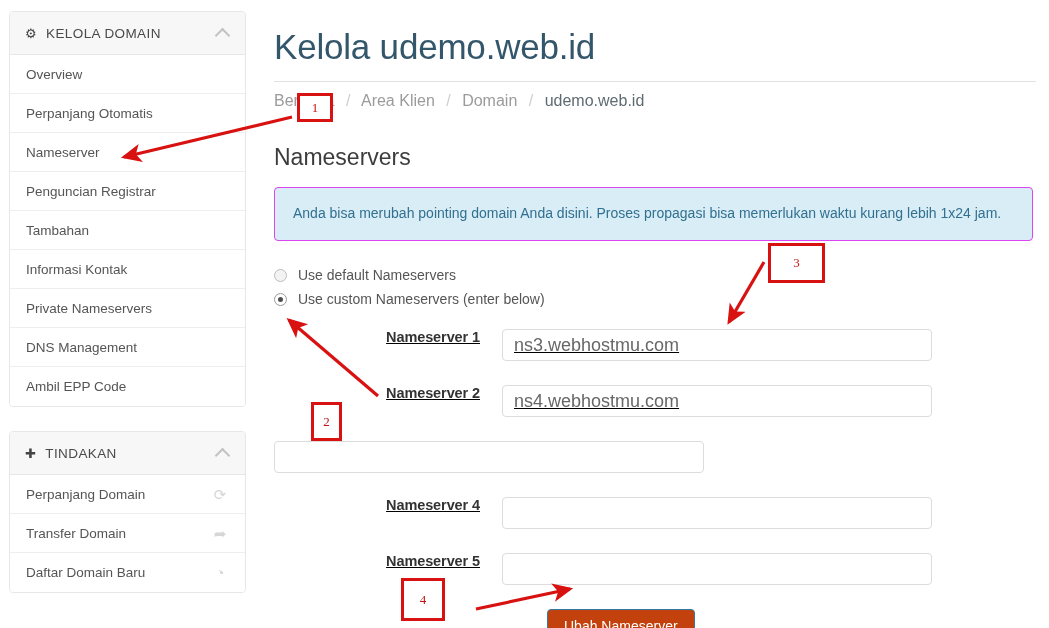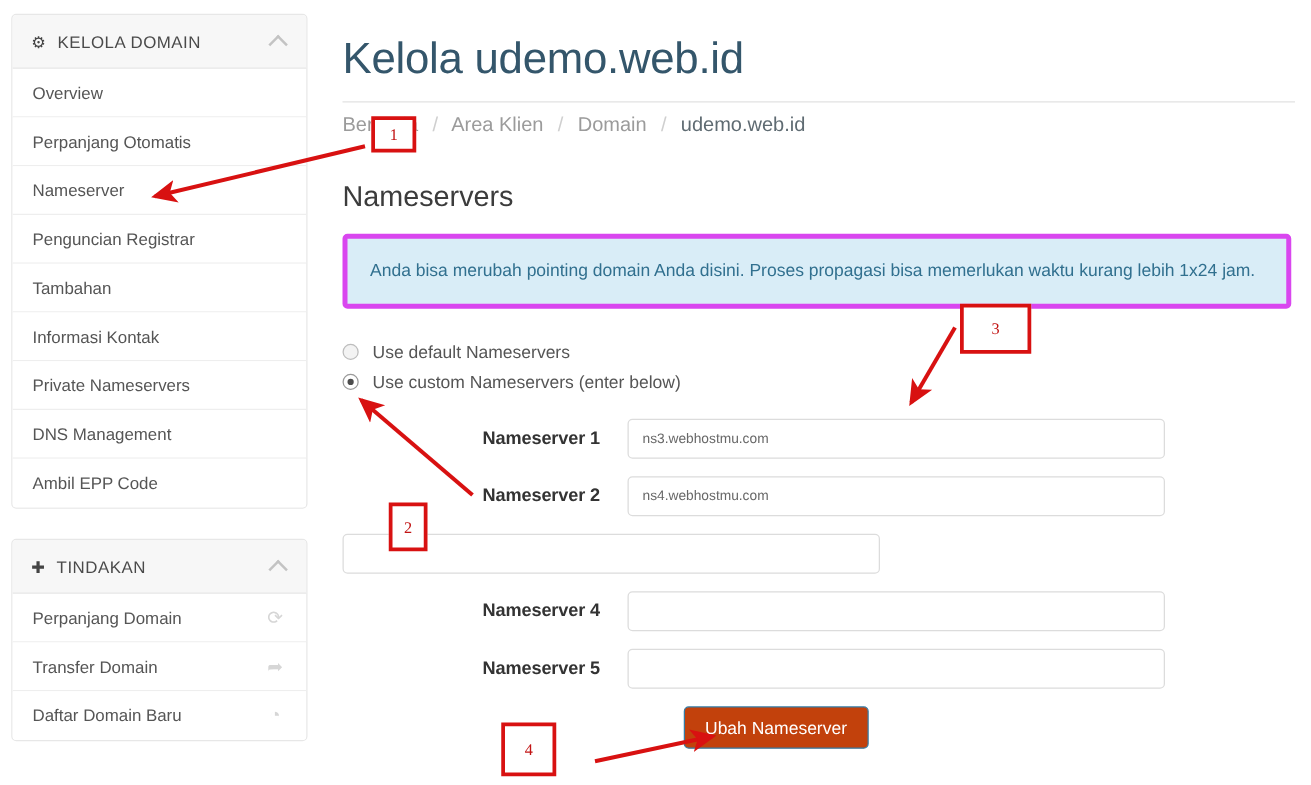--- a/index.html
+++ b/index.html
@@ -91,21 +91,21 @@
   .section-title {
     font-size: 23px;
     color: #3c3c3c;
     font-weight: normal;
     margin: 34px 0 16px 0;
   }
 
   .alert-info {
     background: #d9edf7;
     color: #31708f;
-    border: 4px solid #d946ef;
+    border: 1px solid #d946ef;
     border-radius: 4px;
     padding: 15px 18px 16px 18px;
     font-size: 14px;
     line-height: 1.55;
     max-width: 759px;
   }
 
   .radio-group { margin-top: 26px; }
   .radio-row {
     display: flex;
@@ -132,39 +132,39 @@
     left: 3px; top: 3px;
     width: 5px; height: 5px;
     border-radius: 50%;
     background: #4d4d4d;
   }
 
   
   .form { margin-top: 22px; }
   .form-row {
     display: flex;
-    align-items: center;
-    margin-bottom: 14px;
+    margin-bottom: 24px;
+    text-decoration: underline;
   }
   .form-label {
     width: 228px;
     text-align: right;
     padding-right: 22px;
     font-size: 14.5px;
     color: #333;
     font-weight: bold;
     letter-spacing: -0.1px;
   }
   .form-input {
     width: 430px;
     height: 32px;
     border: 1px solid #dcdcdc;
     border-radius: 4px;
     padding: 0 11px;
-    font-size: 11px;
+    font-size: 18px;
     color: #676767;
     font-family: "Liberation Sans", sans-serif;
     background: #fff;
     outline: none;
   }
   .form-input::placeholder { color: #777; }
 
   .submit-row { display: flex; margin-top: 12px; }
   .submit-spacer { width: 228px; padding-right: 22px; }
   .btn-primary {

